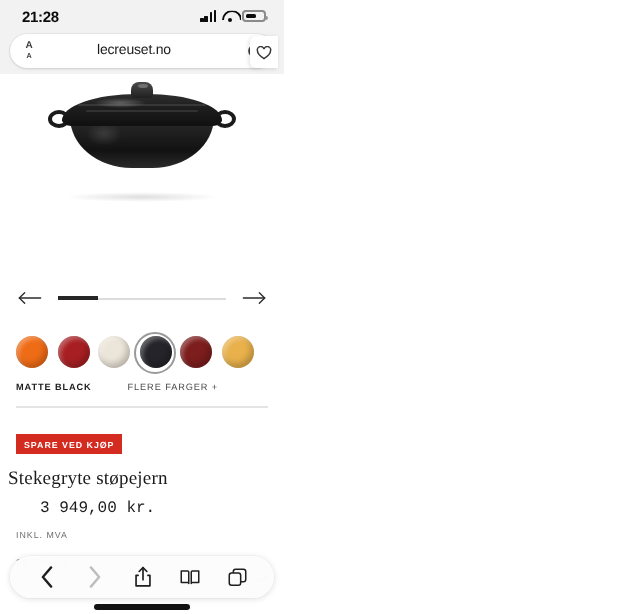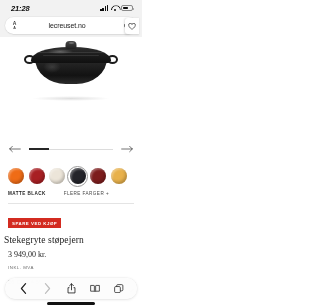--- a/index.html
+++ b/index.html
@@ -21,21 +21,20 @@
     justify-content:space-between;
     padding:0 9px 0 11px;
     position:relative;
     z-index:20;
   }
   .status-time {
     font-size:7.5px;
     font-weight:bold;
     color:#0c0c0c;
     letter-spacing:-0.15px;
-    font-style:italic;
   }
   .status-right { display:flex; align-items:center; gap:2.5px; }
   .sig { display:flex; align-items:flex-end; gap:0.7px; height:6px; }
   .sig i { width:1.4px; background:#0c0c0c; display:block; border-radius:0.3px; }
   .sig i:nth-child(1){height:2.2px}
   .sig i:nth-child(2){height:3.4px}
   .sig i:nth-child(3){height:4.6px}
   .sig i:nth-child(4){height:6px}
   .wifi { width:8px; height:6px; position:relative; }
   .wifi::before {
@@ -306,24 +305,24 @@
   }
 
   .product-title {
     font-family:"Liberation Serif", serif;
     font-size:9.5px;
     color:#1b1b1b;
     padding:6px 8px 0 4px;
     letter-spacing:0.1px;
   }
   .product-price {
-    font-family:Liberation Serif, serif;
+    font-family:Liberation Mono, monospace;
     font-size:8px;
     color:#1b1b1b;
-    padding:5px 8px 0 8px;
+    padding:5px 8px 0 20px;
   }
   .vat {
     font-size:4.4px;
     letter-spacing:0.5px;
     color:#6e6e6e;
     padding:6px 8px 0 8px;
     text-transform:uppercase;
   }
 
   

